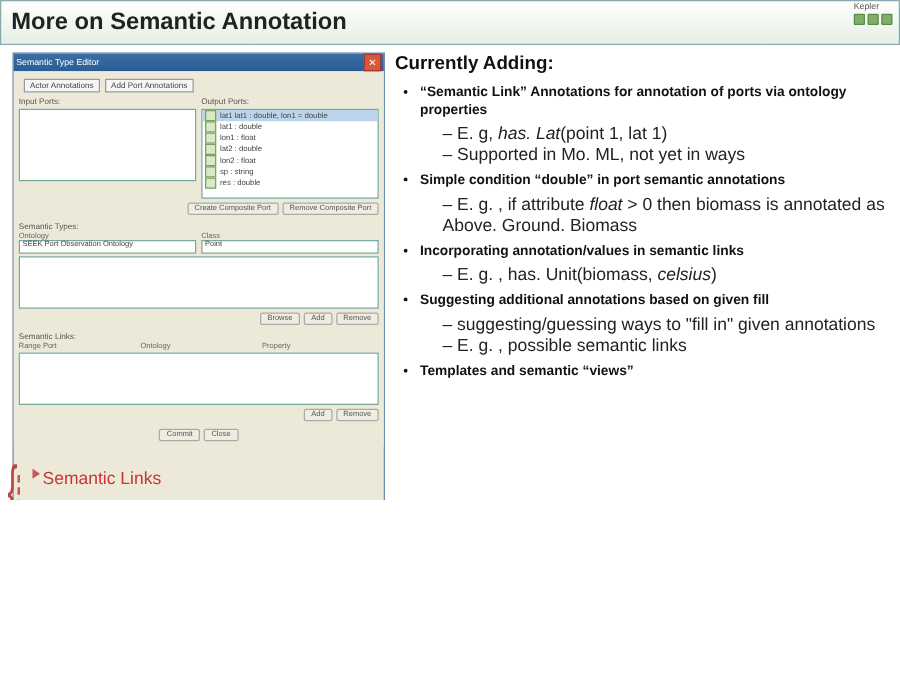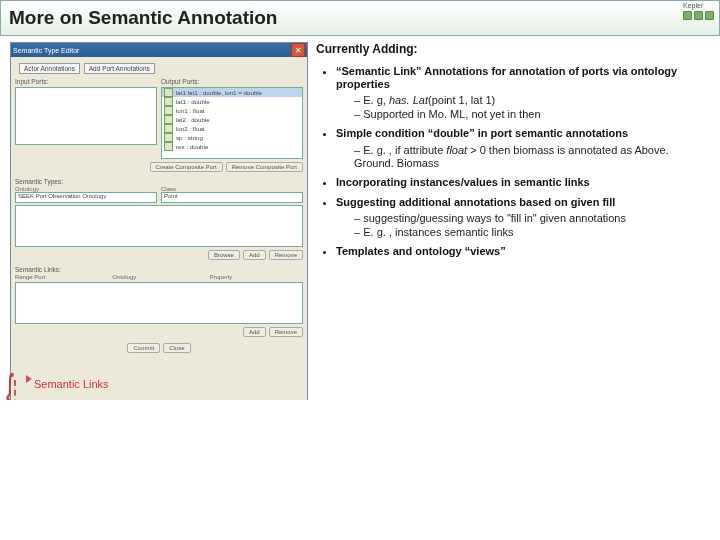--- a/index.html
+++ b/index.html
@@ -28,28 +28,28 @@
 .sq{width:7px;height:7px;background:#d7e9c8;border:1px solid #7fa05a}
 .btnrow{display:flex;gap:3px;justify-content:flex-end;margin-top:3px}
 .btn{font-size:6px;color:#555;background:#efece0;border:1px solid #aaa;padding:1px 5px;border-radius:2px}
 .section-lbl{font-size:6.5px;color:#555;margin-top:6px}
 .grid2{display:flex;gap:4px;margin-top:1px}
 .grid2 .c{flex:1}
 .grid2 .hdr{font-size:6px;color:#666}
 .valbox{background:#fff;border:1px solid #7a9;height:9px;font-size:6px;padding:0 2px;color:#444}
 
 .content{flex:1;font-size:11px;line-height:1.22;color:#111}
-.h2{font-size:12px;font-weight:bold;margin:0 0 8px 0}
+.h2{font-size:15px;font-weight:bold;margin:0 0 8px 0}
 ul.top{list-style:disc;padding-left:20px;margin:0}
 ul.top>li{margin-bottom:6px}
 ul.top>li>.b{font-weight:bold}
-ul.sub{list-style:none;padding-left:18px;margin:3px 0 0 0;font-size:11px;color:#222}
+ul.sub{list-style:none;padding-left:18px;margin:3px 0 0 0;font-size:14px;color:#222}
 ul.sub li::before{content:"–  ";}
 em{font-style:italic}
-.footnote{position:absolute;left:34px;bottom:10px;font-size:11px;color:#c33}
+.footnote{position:absolute;left:34px;bottom:10px;font-size:14px;color:#c33}
 .arrow{position:absolute;left:14px;top:380px;width:14px;height:142px;border-left:2px dashed #c55;border-bottom:2px dashed #c55}
 .arrowhead{position:absolute;left:26px;bottom:17px;width:0;height:0;border-top:4px solid transparent;border-bottom:4px solid transparent;border-left:6px solid #c55}
 .brace{position:absolute;left:6px;top:380px;font-size:24px;color:#b44;transform:scaleY(2.2)}
 </style>
 </head>
 <body>
 
 <div class="slide">
   <div class="titlebar">
     <h1>More on Semantic Annotation</h1>
@@ -161,41 +161,44 @@
       </div>
     </div>
 
     <div class="content">
       <div class="h2">Currently Adding:</div>
       <ul class="top">
         <li>
           <span class="b">“Semantic Link” Annotations for annotation of ports via ontology properties</span>
           <ul class="sub">
             <li>E. g, <em>has. Lat</em>(point 1, lat 1)</li>
-            <li>Supported in Mo. ML, not yet in then</li>
+            <li>Supported in Mo. ML, not yet in ways</li>
           </ul>
         </li>
         <li>
           <span class="b">Simple condition “double” in port semantic annotations</span>
           <ul class="sub">
             <li>E. g. , if attribute <em>float</em> &gt; 0 then biomass is annotated as Above. Ground. Biomass</li>
           </ul>
         </li>
         <li>
-          <span class="b">Incorporating instances/values in semantic links</span>
+          <span class="b">Incorporating annotation/values in semantic links</span>
+          <ul class="sub">
+            <li>E. g. , has. Unit(biomass, <em>celsius</em>)</li>
+          </ul>
         </li>
         <li>
           <span class="b">Suggesting additional annotations based on given fill</span>
           <ul class="sub">
             <li>suggesting/guessing ways to "fill in" given annotations</li>
-            <li>E. g. , instances semantic links</li>
-          </ul>
-        </li>
-        <li>
-          <span class="b">Templates and ontology “views”</span>
+            <li>E. g. , possible semantic links</li>
+          </ul>
+        </li>
+        <li>
+          <span class="b">Templates and semantic “views”</span>
         </li>
       </ul>
     </div>
   </div>
 
   <span class="brace">{</span>
   <div class="arrow"></div>
   <div class="arrowhead"></div>
   <div class="footnote">Semantic Links</div>
 </div>

